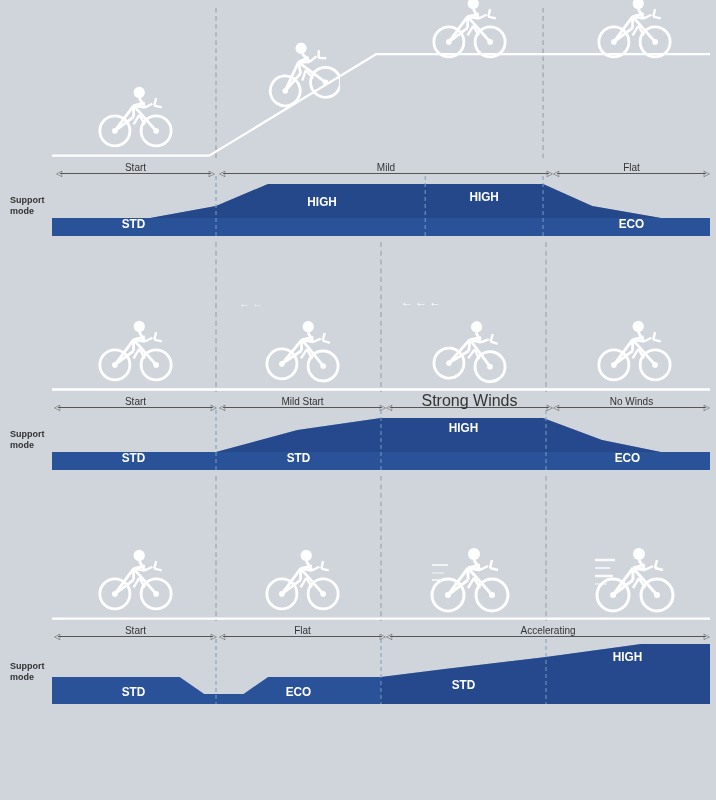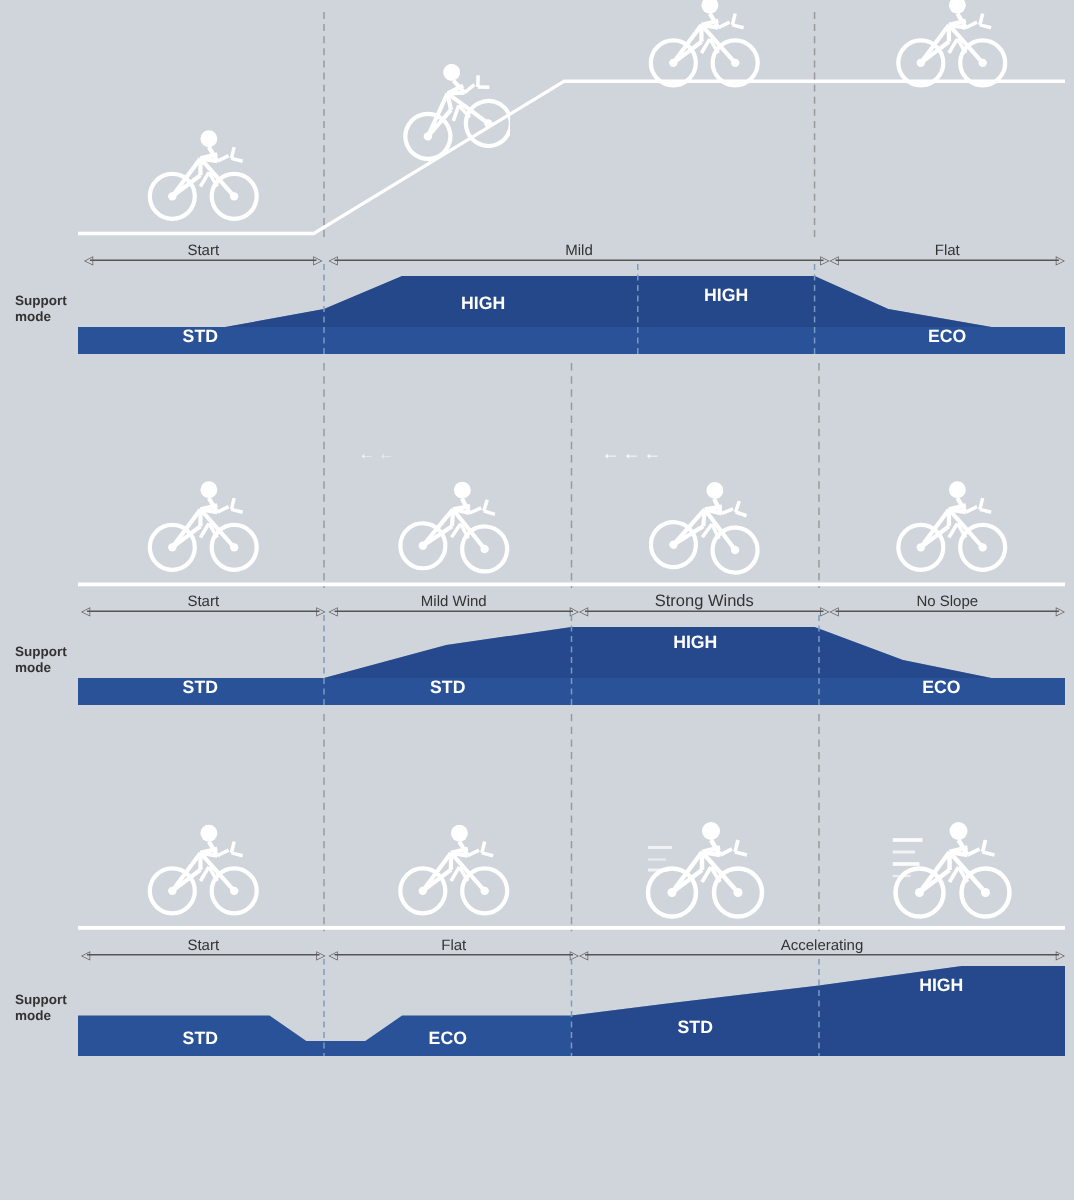--- a/index.html
+++ b/index.html
@@ -337,35 +337,35 @@
 
     <div style="height:18px;display:flex;margin-left:46px;position:relative;">
       <div style="width:167px;display:flex;align-items:center;justify-content:center;font-size:10px;color:#333;position:relative;">
         <span style="font-size:10px;color:#333;z-index:1;">Start</span>
         <div style="position:absolute;bottom:2px;left:6px;right:6px;height:1px;background:#555;">
           <span style="position:absolute;left:-4px;top:-4px;font-size:8px;color:#555;">◁</span>
           <span style="position:absolute;right:-4px;top:-4px;font-size:8px;color:#555;">▷</span>
         </div>
       </div>
       <div style="width:167px;display:flex;align-items:center;justify-content:center;font-size:10px;color:#333;position:relative;">
-        <span style="font-size:10px;color:#333;z-index:1;">Mild Wind</span>
+        <span style="font-size:10px;color:#333;z-index:1;">Mild Start</span>
         <div style="position:absolute;bottom:2px;left:4px;right:4px;height:1px;background:#555;">
           <span style="position:absolute;left:-4px;top:-4px;font-size:8px;color:#555;">◁</span>
           <span style="position:absolute;right:-4px;top:-4px;font-size:8px;color:#555;">▷</span>
         </div>
       </div>
       <div style="width:167px;display:flex;align-items:center;justify-content:center;font-size:10px;color:#333;position:relative;">
-        <span style="font-size:11px;color:#333;z-index:1;">Strong Winds</span>
+        <span style="font-size:16px;color:#333;z-index:1;">Strong Winds</span>
         <div style="position:absolute;bottom:2px;left:4px;right:4px;height:1px;background:#555;">
           <span style="position:absolute;left:-4px;top:-4px;font-size:8px;color:#555;">◁</span>
           <span style="position:absolute;right:-4px;top:-4px;font-size:8px;color:#555;">▷</span>
         </div>
       </div>
       <div style="flex:1;display:flex;align-items:center;justify-content:center;font-size:10px;color:#333;position:relative;">
-        <span style="font-size:10px;color:#333;z-index:1;">No Slope</span>
+        <span style="font-size:10px;color:#333;z-index:1;">No Winds</span>
         <div style="position:absolute;bottom:2px;left:4px;right:4px;height:1px;background:#555;">
           <span style="position:absolute;left:-4px;top:-4px;font-size:8px;color:#555;">◁</span>
           <span style="position:absolute;right:-4px;top:-4px;font-size:8px;color:#555;">▷</span>
         </div>
       </div>
     </div>
 
     <div style="height:60px;display:flex;position:relative;">
       <div style="width:46px;display:flex;flex-direction:column;align-items:flex-start;justify-content:center;padding-left:4px;">
         <span style="font-size:9px;font-weight:bold;color:#333;line-height:1.2;">Support<br>mode</span>

